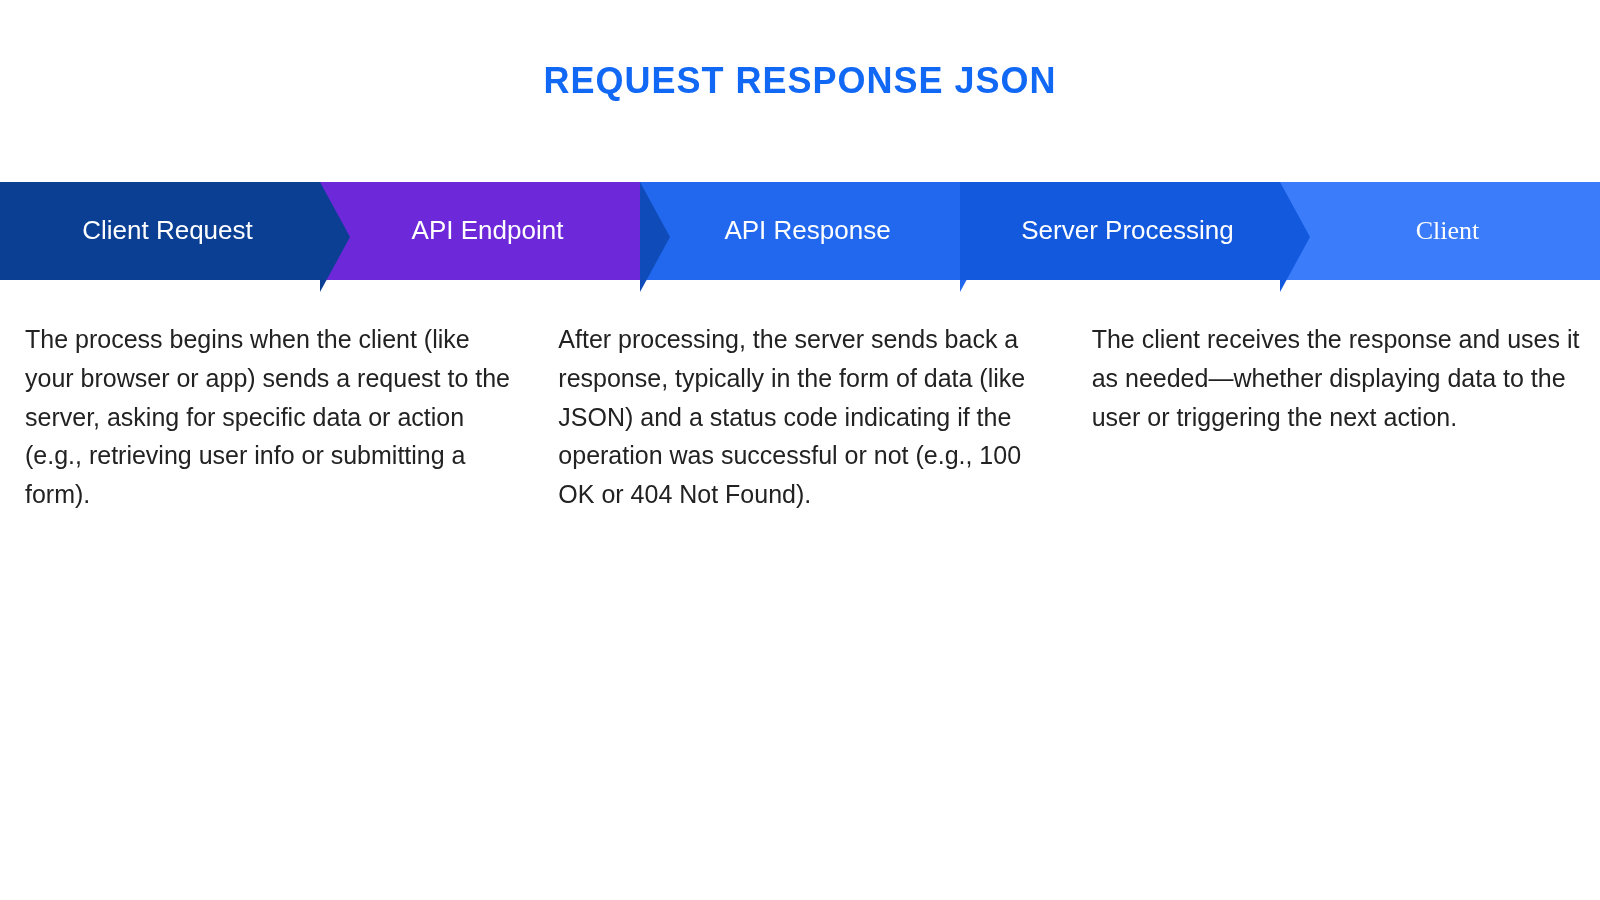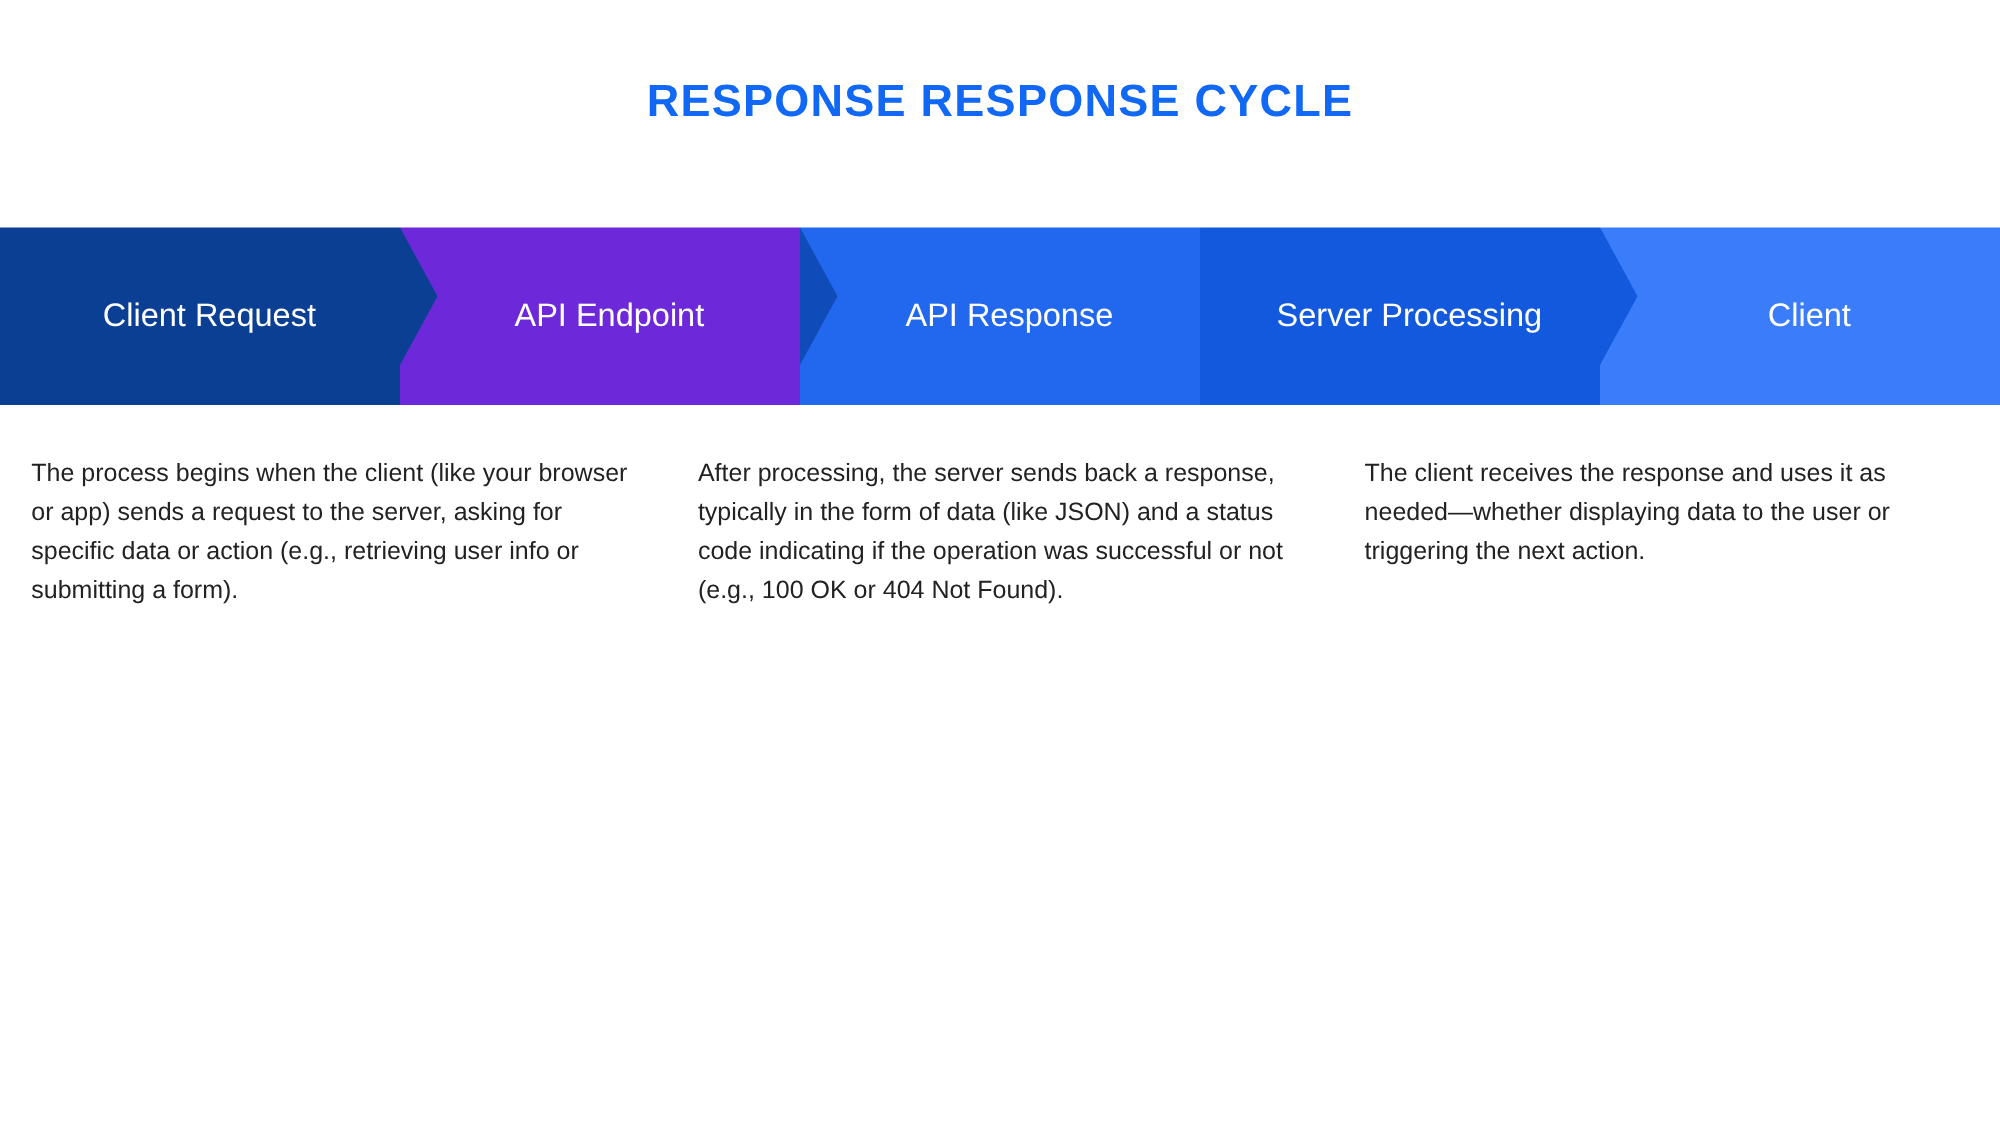--- a/index.html
+++ b/index.html
@@ -18,21 +18,21 @@
       text-align: center;
       color: #1168f5;
       font-size: 36px;
       font-weight: bold;
       letter-spacing: 1px;
       margin-bottom: 80px;
     }
     .arrows-row {
       display: flex;
       width: 100%;
-      height: 142px;
+      height: 98px;
       position: relative;
     }
     .arrow-step {
       flex: 1;
       position: relative;
       display: flex;
       align-items: center;
       justify-content: center;
       color: #ffffff;
       font-size: 26px;
@@ -53,40 +53,40 @@
       z-index: 2;
     }
     .arrow-step.step1 { background: #0b3f94; z-index: 5; }
     .arrow-step.step1::after { border-left: 30px solid #0b3f94; }
     .arrow-step.step2 { background: #6d28d9; z-index: 4; }
     .arrow-step.step2::after { border-left: 30px solid #0f4cba; }
     .arrow-step.step3 { background: #1359de; z-index: 3; }
     .arrow-step.step3::after { border-left: 30px solid #1359de; }
     .arrow-step.step4 { background: #2168ef; z-index: 2; }
     .arrow-step.step4::after { border-left: 30px solid #2168ef; }
-    .arrow-step.step5 { background: #3a7cfa; z-index: 1; }
+    .arrow-step.step5 { background: #3a7cfa; z-index: 1; font-family: Liberation Serif, serif; }
     .arrow-step.step5::after { border-left: 30px solid #3a7cfa; right: -30px; }
     .descriptions-row {
       display: flex;
       width: 100%;
       margin-top: 40px;
       padding: 0 0;
     }
     .desc-cell {
       flex: 1;
       padding: 0 20px 0 25px;
-      font-size: 20px;
+      font-size: 25px;
       line-height: 1.55;
       color: #222222;
     }
   </style>
 </head>
 <body>
 
-<div class="title">RESPONSE RESPONSE CYCLE</div>
+<div class="title">REQUEST RESPONSE JSON</div>
 
 <div class="arrows-row">
   <div class="arrow-step step1">
     <span>Client Request</span>
   </div>
   <div class="arrow-step step2">
     <span>API Endpoint</span>
   </div>
   <div class="arrow-step step4">
     <span>API Response</span>

